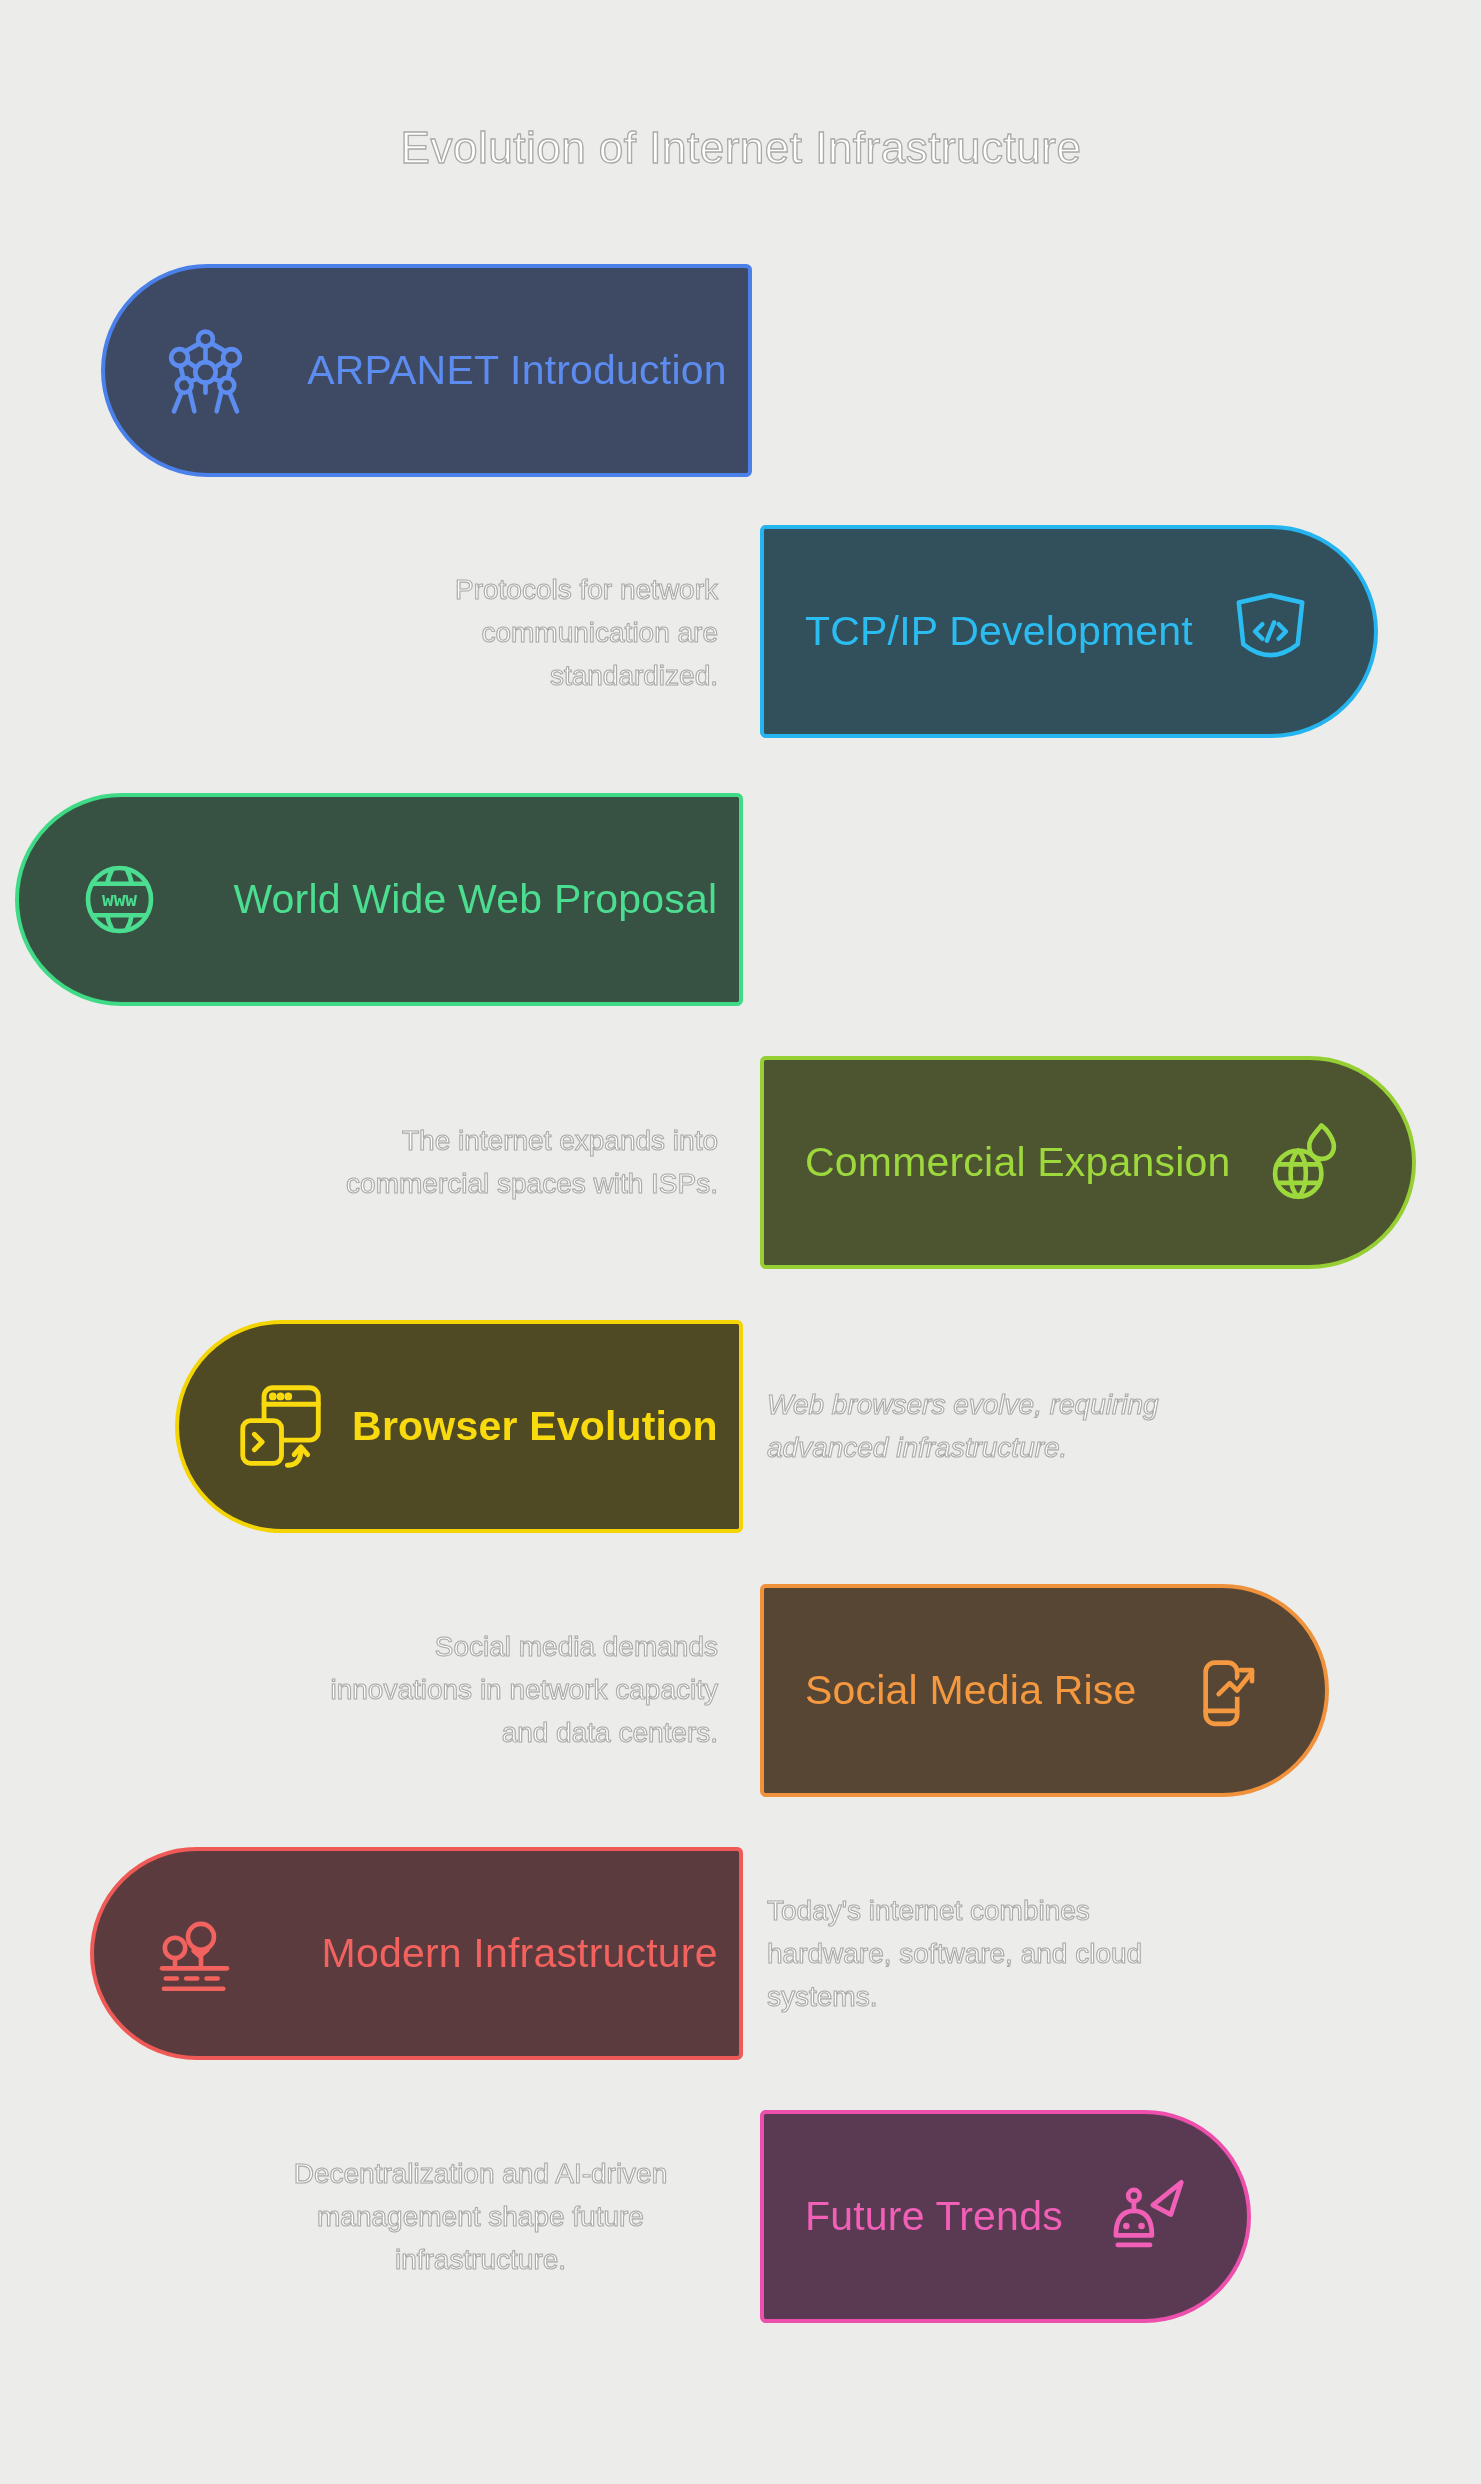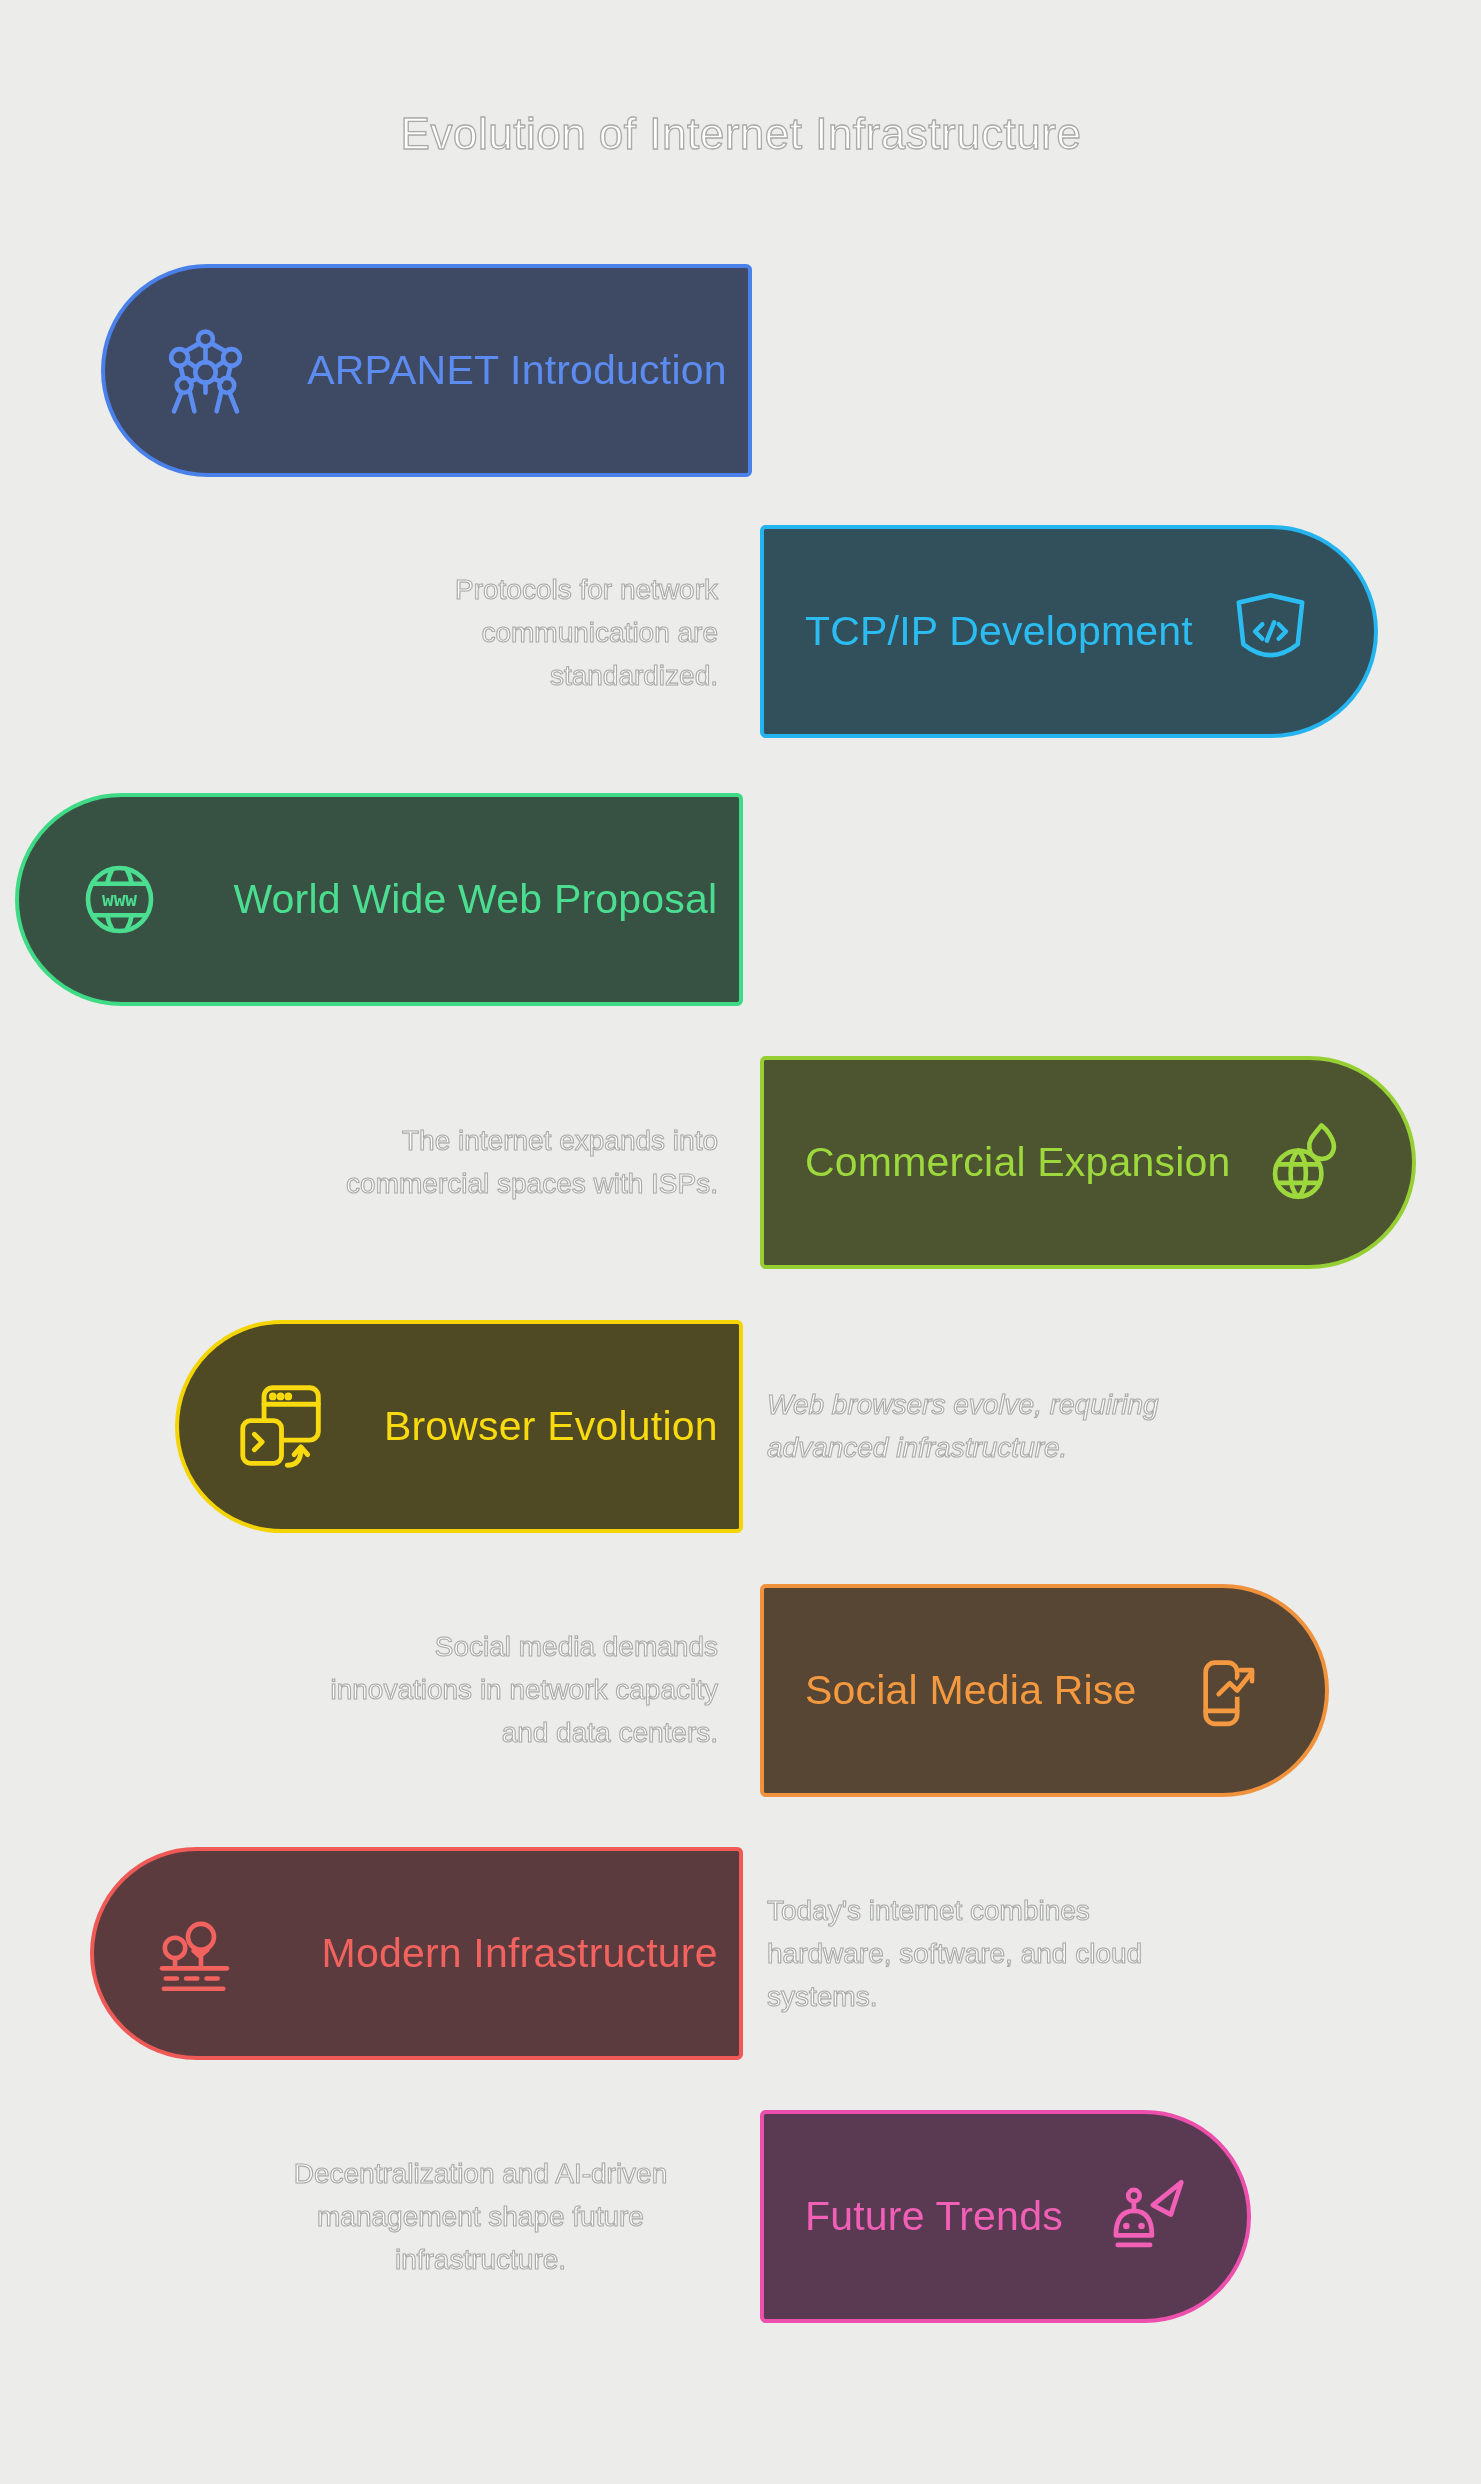--- a/index.html
+++ b/index.html
@@ -11,21 +11,21 @@
   .canvas{position:relative;width:1482px;height:2484px;}
 
   
   .outlined{
     color:#ffffff;
     -webkit-text-stroke:1.1px #a9aba7;
     text-shadow:0 0 1px rgba(150,152,148,.55);
   }
   .title{
     position:absolute;left:0;right:0;top:109px;
-    margin:0;text-align:center;
+    margin:14px;text-align:center;
     font-size:44px;font-weight:500;letter-spacing:0.5px;
     -webkit-text-stroke:1.3px #a9aba7;
   }
 
   .milestone{position:absolute;inset:0;pointer-events:none;}
   .card{
     position:absolute;height:213px;box-sizing:border-box;
     background:var(--bg);border:4.9px solid var(--accent);
     display:flex;align-items:center;justify-content:space-between;
     pointer-events:auto;
@@ -46,21 +46,21 @@
 
   
   .m0 .card{left:101px;top:264px;width:651px;}
   .m0 .desc{left:767px;top:327px;}
   .m1 .card{left:738px;top:525px;width:618px;}
   .m1 .desc{right:764px;top:568px;}
   .m2 .card{left:14.6px;top:793px;width:728px;}
   .m2 .desc{left:767px;top:835px;}
   .m3 .card{left:738px;top:1056px;width:656px;}
   .m3 .desc{right:764px;top:1119px;}
-  .m4 .card{left:175px;top:1320px;width:568px;}
+  .m4 .card{left:175px;top:1320px;width:568px;font-weight:bold;}
   .m4 .desc{left:767px;top:1383px;font-style:italic;}
   .m5 .card{left:738px;top:1584px;width:569px;}
   .m5 .desc{right:764px;top:1625px;}
   .m6 .card{left:90px;top:1847px;width:653px;}
   .m6 .desc{left:767px;top:1889px;}
   .m7 .card{left:738px;top:2110px;width:491px;}
   .m7 .desc{right:764px;top:2152px;text-align:center;}
 </style>
 </head>
 <body style="background: rgb(236, 236, 234);">

